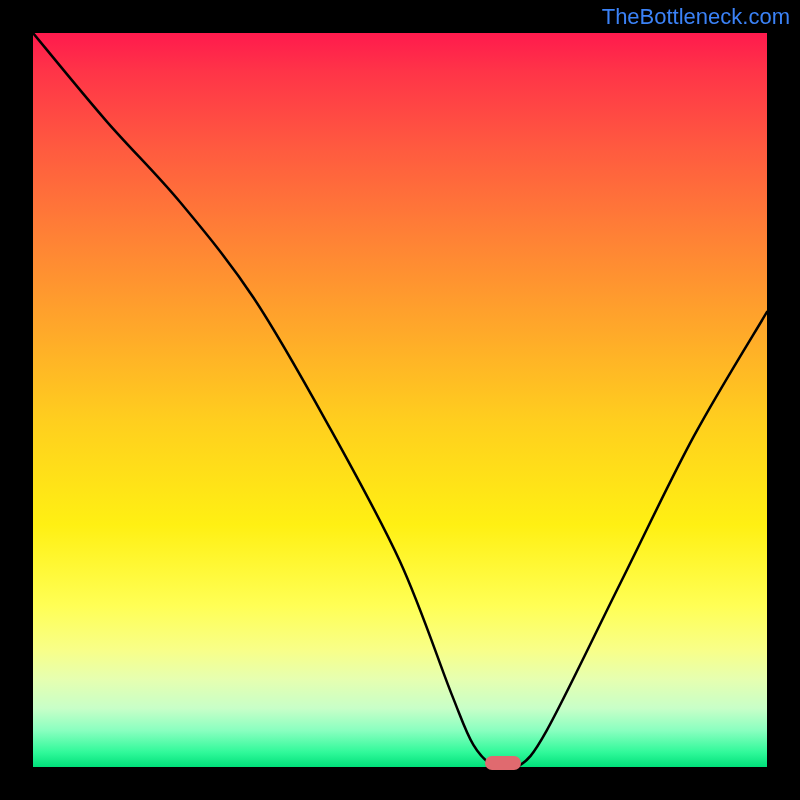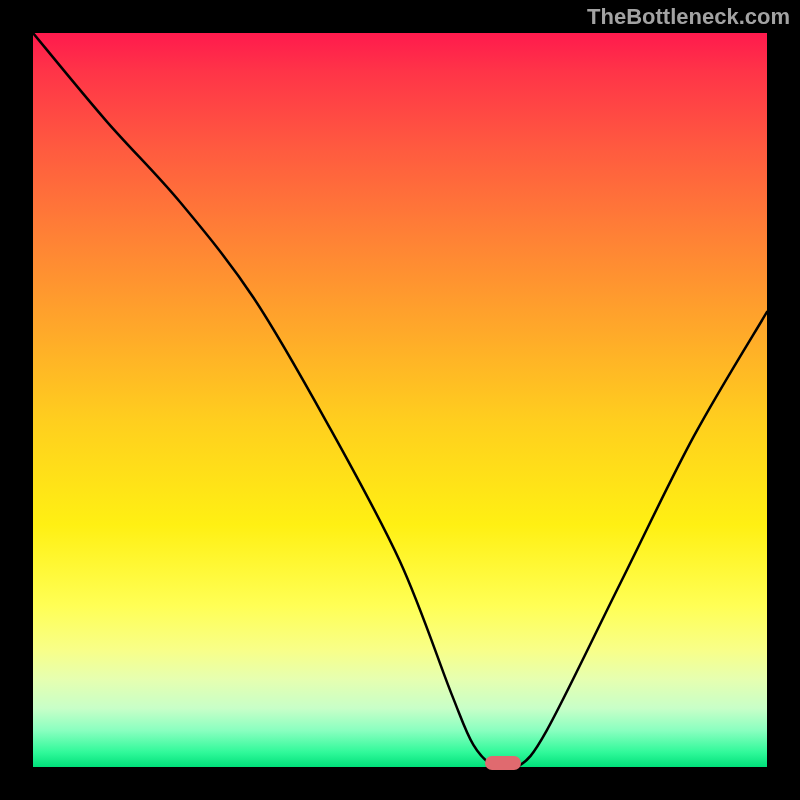--- a/index.html
+++ b/index.html
@@ -8,23 +8,23 @@
     width: 800px;
     height: 800px;
     background: #000;
     position: relative;
     font-family: Arial, sans-serif;
   }
   .watermark {
     position: absolute;
     top: 4px;
     right: 10px;
-    color: #a3a3a3;
+    color: #3b82f6;
     font-size: 22px;
-    font-weight: 700;
+    font-weight: 400;
     z-index: 10;
   }
   .plot-area {
     position: absolute;
     top: 33px;
     left: 33px;
     width: 734px;
     height: 734px;
   }
   .heat-bg {

